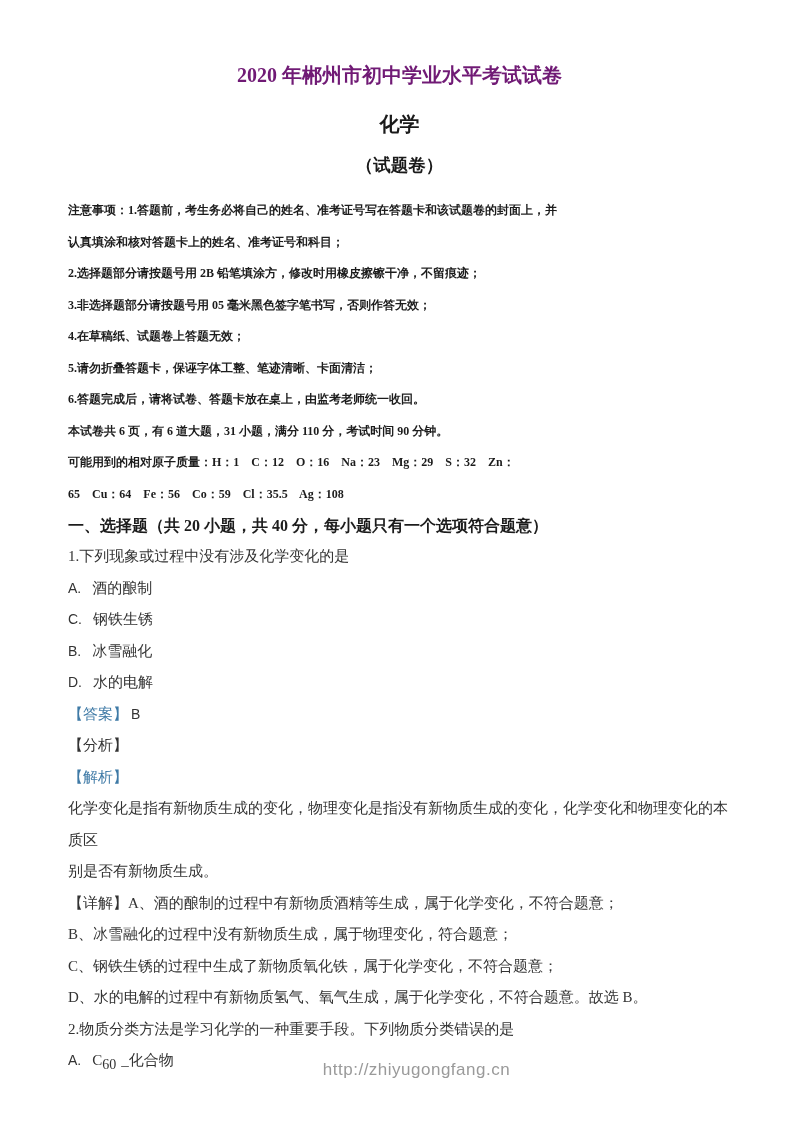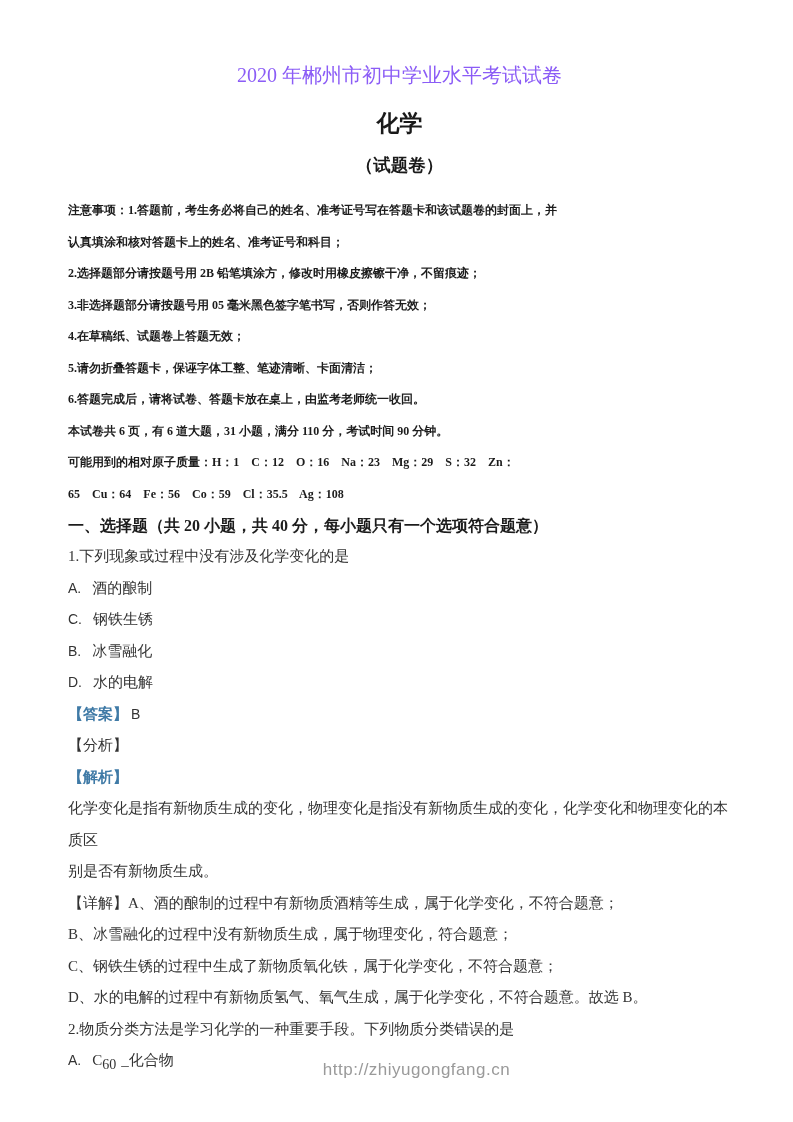--- a/index.html
+++ b/index.html
@@ -4,38 +4,38 @@
 <style>
   html,body{margin:0;padding:0;}
   body{
     position:relative;
     width:793px;height:1122px;
     background:#ffffff;
     overflow:hidden;
     font-family:"Liberation Serif","DejaVu Serif",serif;
   }
   .page{padding:62px 62px 0 68px;}
-  .t1{margin:0;text-align:center;font-size:20px;line-height:27px;font-weight:400;color:#8b5cf6;}
-  .t2{margin:23px 0 0;text-align:center;font-size:23px;line-height:24px;font-weight:700;color:#1a1a1a;}
+  .t1{margin:0;text-align:center;font-size:20px;line-height:27px;font-weight:700;color:#701a75;}
+  .t2{margin:23px 0 0;text-align:center;font-size:20px;line-height:24px;font-weight:700;color:#1a1a1a;}
   .t3{margin:17px 0 0;text-align:center;font-size:17.5px;line-height:24px;font-weight:700;color:#1a1a1a;}
   .notice{margin-top:18px;}
   .nline{
     margin:0;font-size:12px;line-height:31.5px;font-weight:700;
     color:var(--text_dark,#1c1c1c);white-space:pre-wrap;
   }
   .sheading{margin:0;font-size:16px;line-height:31px;font-weight:700;color:var(--text_dark,#1c1c1c);white-space:pre-wrap;}
   .bline{
     margin:0;font-size:15px;line-height:31.5px;font-weight:400;
     color:var(--text_body,#333333);white-space:pre-wrap;
   }
   .opt-letter{
     font-family:"Liberation Sans","DejaVu Sans",sans-serif;
     font-size:14px;margin-right:11px;
   }
-  .blue{color:var(--accent_blue,#3f7aa6);font-weight:bold;}
+  .blue{color:var(--accent_blue,#3f7aa6);}
   .ans{margin-left:3px;font-family:"Liberation Sans","DejaVu Sans",sans-serif;font-size:14px;}
   .formula sub{font-size:14px;line-height:0;}
   .underscore{margin-left:5px;}
   .footer{
     position:absolute;top:1060px;left:0;width:100%;
     text-align:center;
     font-family:"Liberation Sans","DejaVu Sans",sans-serif;
     font-size:17px;letter-spacing:0.5px;
     color:var(--footer_gray,#9a9a9a);
     padding-left:20px;

